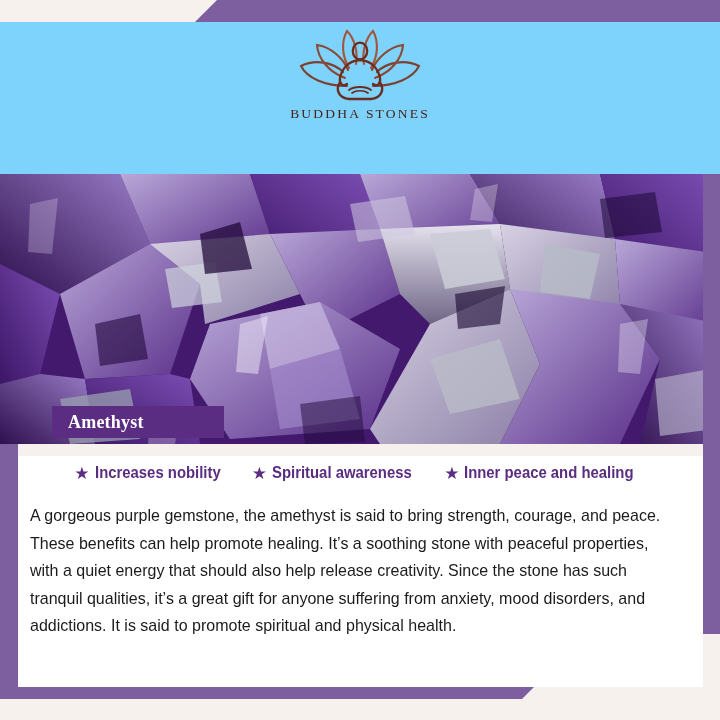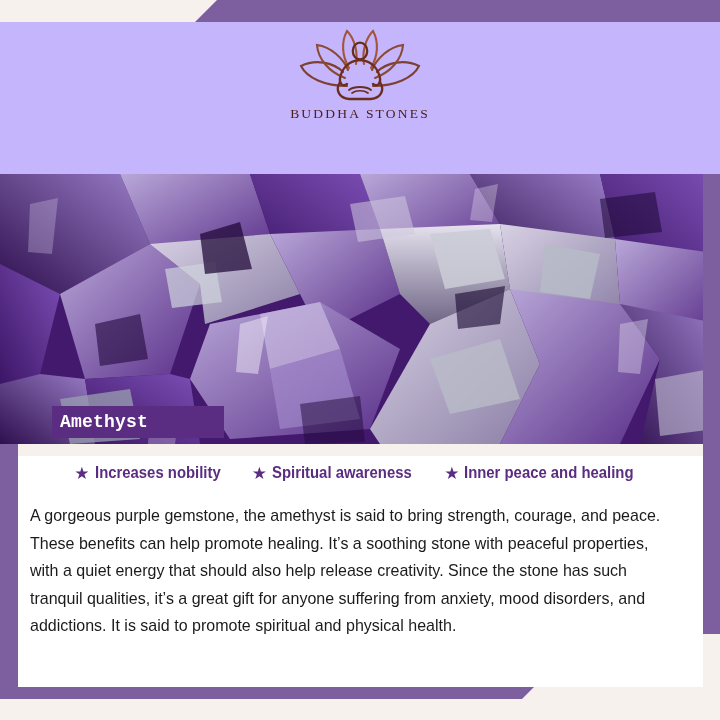--- a/index.html
+++ b/index.html
@@ -27,21 +27,21 @@
     clip-path: polygon(22px 0, 100% 0, 100% 100%, 0 100%);
   }
 
   
   .header {
     position: absolute;
     left: 0;
     top: 22px;
     width: 720px;
     height: 152px;
-    background: #c4b5fd;
+    background: #7dd3fc;
   }
 
   
   .logo-wrap {
     position: absolute;
     left: 0;
     top: 4px;
     width: 720px;
     text-align: center;
   }
@@ -102,23 +102,23 @@
     height: 32px;
     background: #5b2d82;
     display: flex;
     align-items: center;
     z-index: 6;
   }
   .stone-band .label {
     color: #ffffff;
     font-size: 18px;
     font-weight: bold;
-    padding-left: 8px;
+    padding-left: 16px;
     letter-spacing: 0.2px;
-    font-family: Liberation Mono, monospace;
+    font-family: Liberation Serif, serif;
   }
 
   
   .left-rail {
     position: absolute;
     left: 0;
     top: 444px;
     width: 18px;
     height: 250px;
     background: #7d5fa0;

